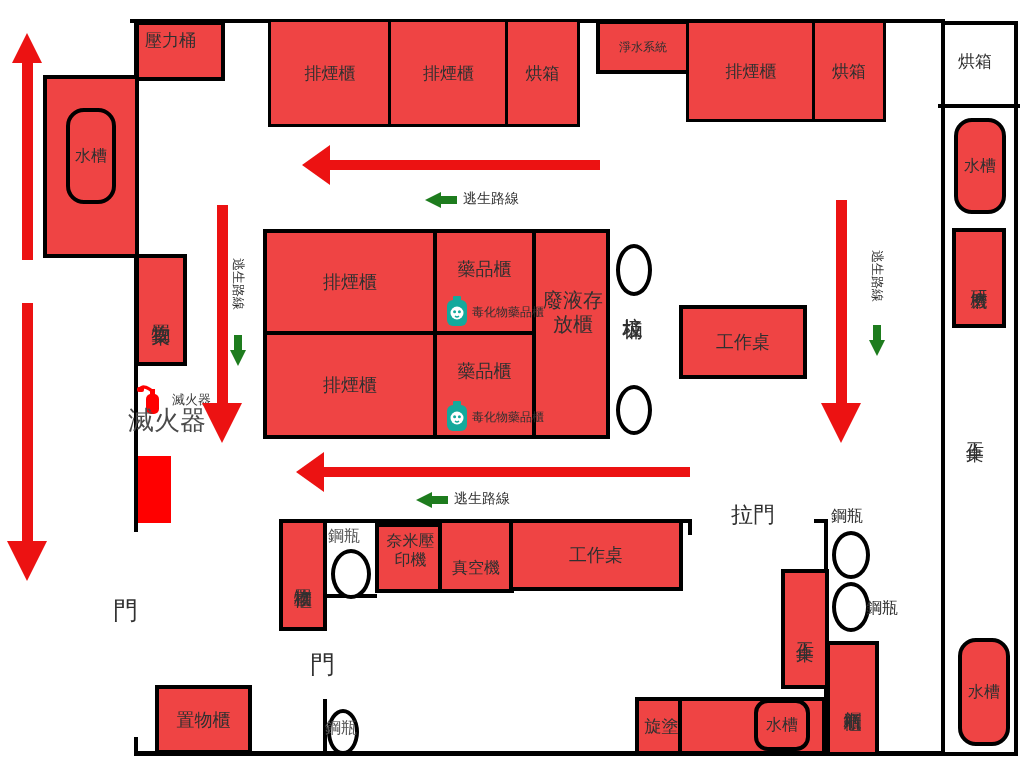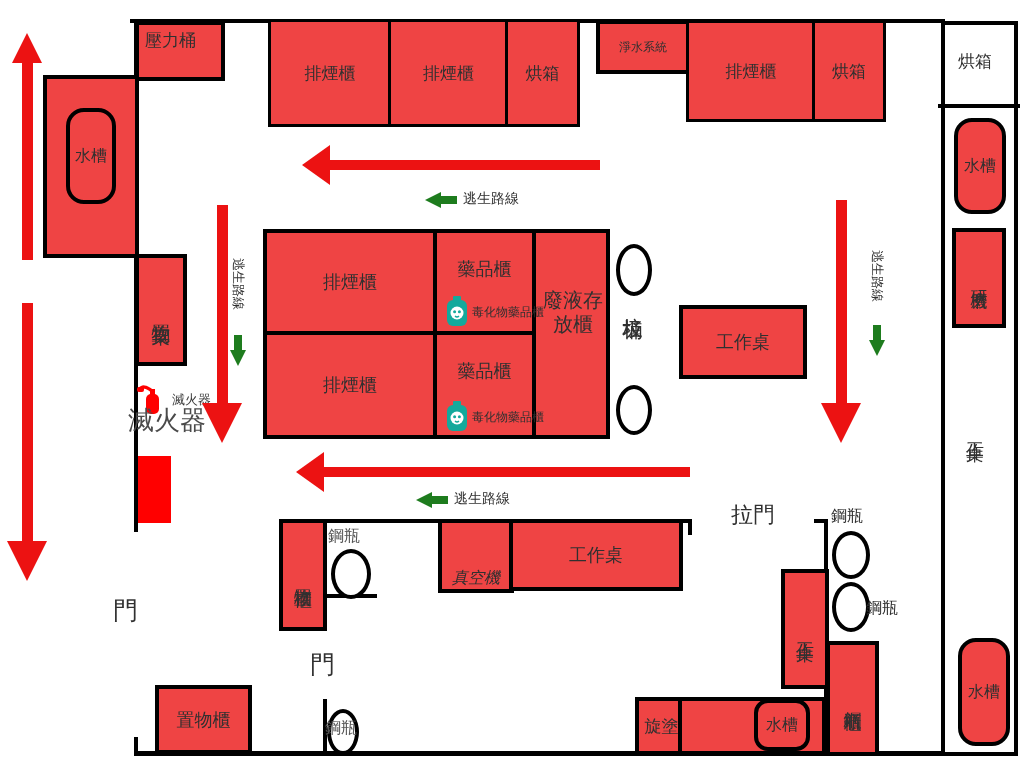--- a/index.html
+++ b/index.html
@@ -4,21 +4,21 @@
 <style>
   html,body{margin:0;padding:0;background:#fff;}
   #canvas{position:relative;width:1024px;height:768px;background:#ffffff;overflow:hidden;
           font-family:"Liberation Sans","DejaVu Sans",sans-serif;color:var(--label-text,#303030);}
   .line{position:absolute;background:var(--wall,#000);}
   .box{position:absolute;box-sizing:border-box;border:3px solid var(--wall,#000);background:#ef4444;
        display:flex;align-items:center;justify-content:center;font-size:17px;}
   .b4{border-width:4px;}
   .topleft{align-items:flex-start;justify-content:flex-start;padding:4px 0 0 6px;}
   .toplab{align-items:flex-start;padding-top:24px;}
-  .topsm{align-items:flex-end;padding-top:24px;font-style:italic;}
+  .topsm{align-items:center;padding-top:24px;}
   .wrapbox{align-items:flex-start;justify-content:flex-start;padding:4px 0 0 4px;text-align:center;line-height:1.2;}
   .rounded{border-radius:18px;}
   .ellipse{position:absolute;box-sizing:border-box;border:4px solid var(--wall,#000);border-radius:50%;background:#fff;}
   .lbl{position:absolute;white-space:nowrap;}
   .vup{writing-mode:vertical-rl;text-orientation:upright;letter-spacing:1px;white-space:normal;}
   .vside{writing-mode:vertical-rl;text-orientation:sideways;}
   .shaft{position:absolute;background:var(--arrow-red,#ec1212);}
   .gshaft{position:absolute;background:var(--arrow-green,#1e7c1e);}
   .tri{position:absolute;width:0;height:0;border-style:solid;border-color:transparent;}
   .tri.r-up{border-width:0 15px 30px 15px;border-bottom-color:var(--arrow-red,#ec1212);}
@@ -148,20 +148,23 @@
 
   <div class="box b4" style="left:679px;top:305px;width:128px;height:74px;">
     <span style="font-size:18px;">工作桌</span>
     </div>
 
   <div class="box b4" style="left:279px;top:519px;width:48px;height:112px;">
     <span class="vup" style="font-size:18px;">置物櫃</span>
     </div>
   <div class="lbl" style="left:328px;top:526px;font-size:16px;color:#555;">鋼瓶</div>
   <div class="ellipse" style="left:331px;top:549px;width:40px;height:50px;"></div>
+  <div class="box b4 wrapbox" style="left:375px;top:523px;width:67px;height:70px;">
+    <span style="font-size:16px;white-space:normal;">奈米壓印機</span>
+    </div>
   <div class="box b4 topsm" style="left:438px;top:519px;width:76px;height:74px;">
     <span style="font-size:16px;">真空機</span>
     </div>
   <div class="box b4" style="left:509px;top:519px;width:174px;height:72px;">
     <span style="font-size:18px;">工作桌</span>
     </div>
 
   <div class="lbl" style="left:731px;top:500px;font-size:22px;">拉門</div>
   <div class="lbl" style="left:310px;top:648px;font-size:25px;">門</div>
 

